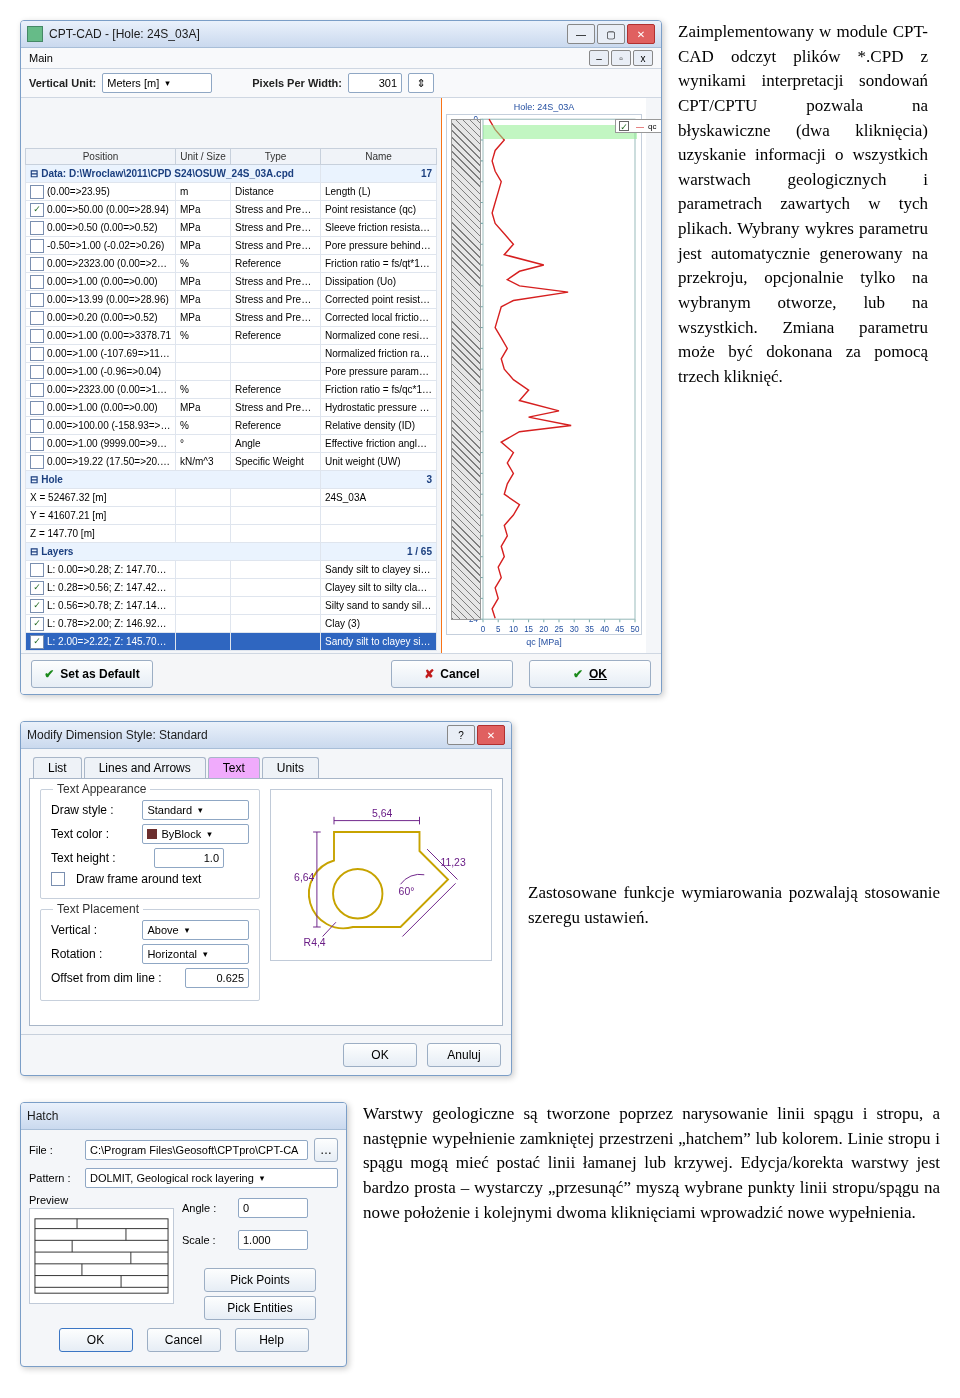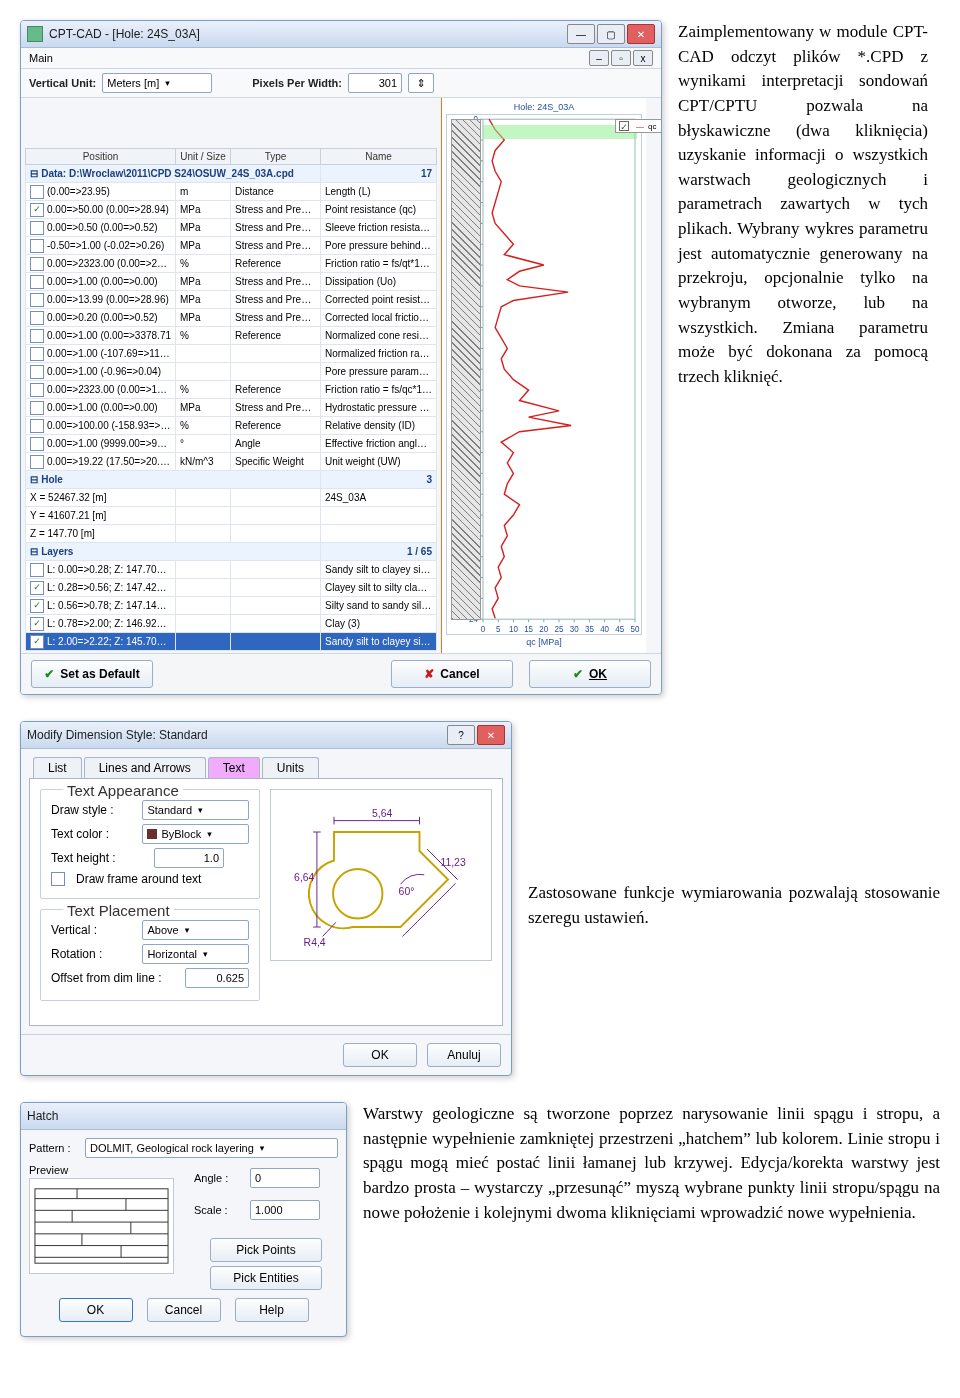--- a/index.html
+++ b/index.html
@@ -38,34 +38,34 @@
   .btn .xr{color:#c11b1b;font-weight:900;}
   .btn .xg{color:#1b8a1b;font-weight:900;}
   .btn.leftfix{margin-right:auto;}
   
   .mdw{width:490px;}
   .tabs{display:flex;gap:0;margin:8px 8px 0 12px;}
   .tab{border:1px solid #a8b6c8;border-bottom:none;padding:3px 14px;font-size:12px;background:#eef2f7;border-radius:3px 3px 0 0;margin-right:2px;}
   .tab.active{background:#f0abfc;}
   .panel{margin:0 8px 8px 8px;border:1px solid #a8b6c8;background:#fff;padding:10px 10px 14px 10px;}
   .group{border:1px solid #c7d0dc;border-radius:2px;margin-bottom:10px;padding:6px 10px 8px 10px;position:relative;}
-  .group .gh{position:absolute;top:-8px;left:22px;background:#fff;padding:0 4px;font-size:15px;color:#333;}
+  .group .gh{position:absolute;top:-8px;left:12px;background:#fff;padding:0 4px;font-size:12px;color:#333;}
   .frow{display:flex;align-items:center;gap:8px;font-size:12px;margin:4px 0;}
   .frow .flabel{width:95px;}
   .twoCol{display:flex;gap:10px;}
   .preview{flex:1;border:1px solid #c0cad8;height:170px;display:flex;align-items:center;justify-content:center;}
   .prevsvg{width:95%;height:95%;}
   .okrow{display:flex;justify-content:flex-end;gap:10px;padding:8px 10px;border-top:1px solid #c7d0dc;}
   .smbtn{height:22px;min-width:72px;border:1px solid #9caec4;border-radius:3px;background:linear-gradient(#fdfefe,#e6edf5);font-size:12px;display:flex;align-items:center;justify-content:center;}
   
   .hatchwin{width:325px;}
   .hbody{padding:8px 8px 4px 8px;font-size:11px;}
   .hrow{display:flex;align-items:center;gap:6px;margin-bottom:6px;}
   .hrow .hlabel{width:50px;}
-  .hlower{display:flex;gap:20px;}
+  .hlower{display:flex;gap:8px;}
   .hpreview{width:145px;}
   .hpreview .fr{border:1px solid #c0cad8;height:88px;background:#fff;margin-top:2px;padding:3px;}
   .hside{flex:1;display:flex;flex-direction:column;gap:4px;}
   .hbtnrow{display:flex;justify-content:center;gap:14px;padding:8px 0 10px 0;}
   
   .stratcol{position:absolute;left:4px;top:4px;bottom:14px;width:28px;background:repeating-linear-gradient(45deg,#7f7f7f 0 1px,transparent 1px 5px),#e6e6e6;border:1px solid #999;}
   .greenband{position:absolute;left:36px;right:4px;top:10px;height:14px;background:rgba(144,238,144,.55);}
 </style>
 </head>
 <body>
@@ -490,20 +490,25 @@
   <div class="sidetext" style="flex:1;margin-top:160px">Zastosowane funkcje wymiarowania pozwalają stosowanie szeregu ustawień.</div>
 </div>
 
 <div class="row">
   <div class="win hatchwin">
     <div class="titlebar">
           <span class="title">Hatch</span>
         </div>
     <div class="hbody">
       <div class="hrow">
+        <span class="hlabel">File :</span>
+        <div class="numbox" style="flex:1;overflow:hidden">C:\Program Files\Geosoft\CPTpro\CPT-CA</div>
+        <div class="smbtn" style="min-width:22px;width:22px">…</div>
+      </div>
+      <div class="hrow">
         <span class="hlabel">Pattern :</span>
         <div class="select" style="flex:1">
               <span style="overflow:hidden;white-space:nowrap">DOLMIT, Geological rock layering</span>
               <span class="caret">▾</span>
             </div>
       </div>
       <div class="hlower">
         <div class="hpreview">
           <div style="font-size:11px">Preview</div>
           <div class="fr">

